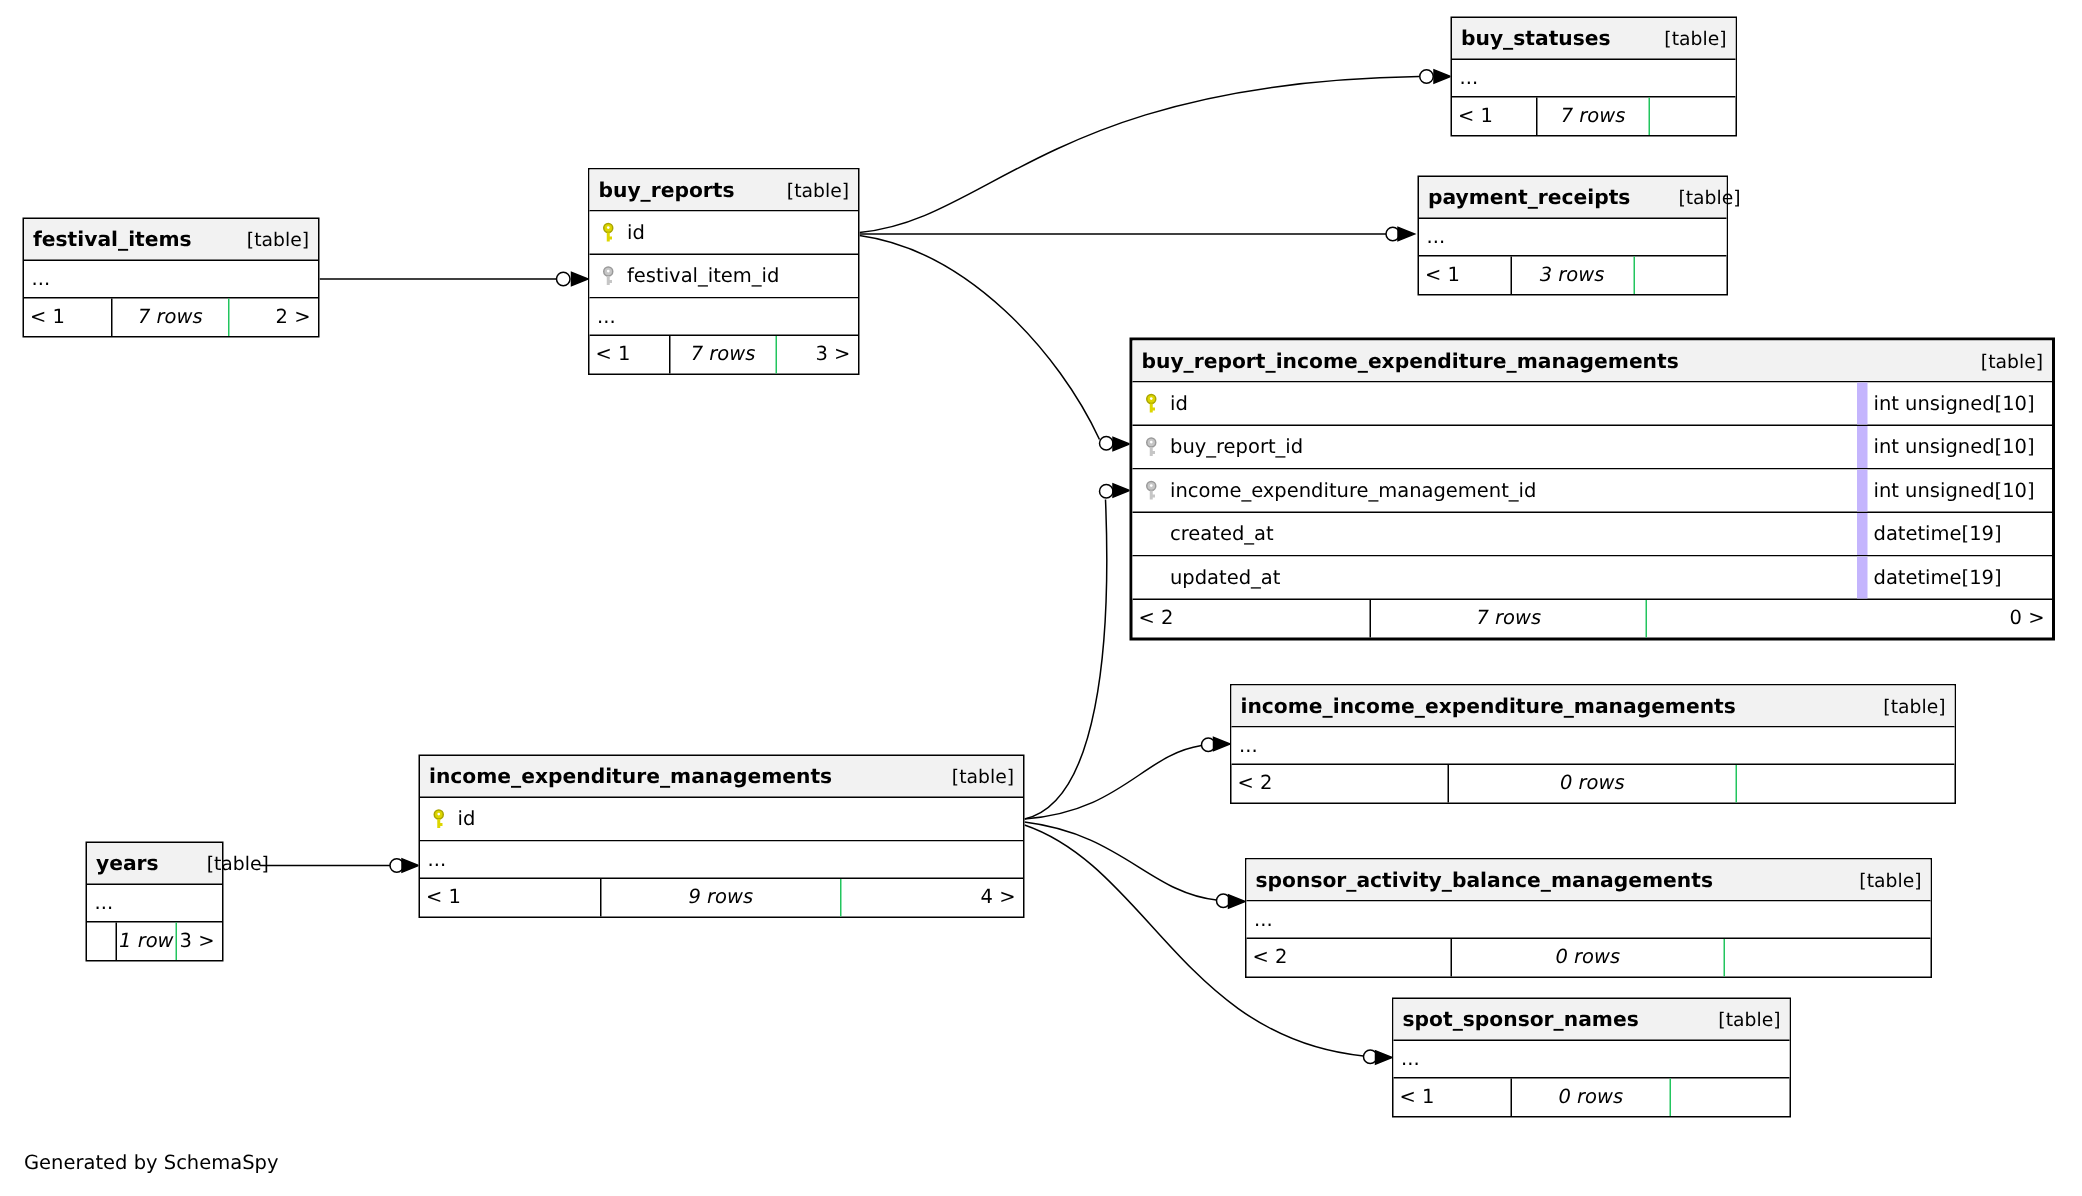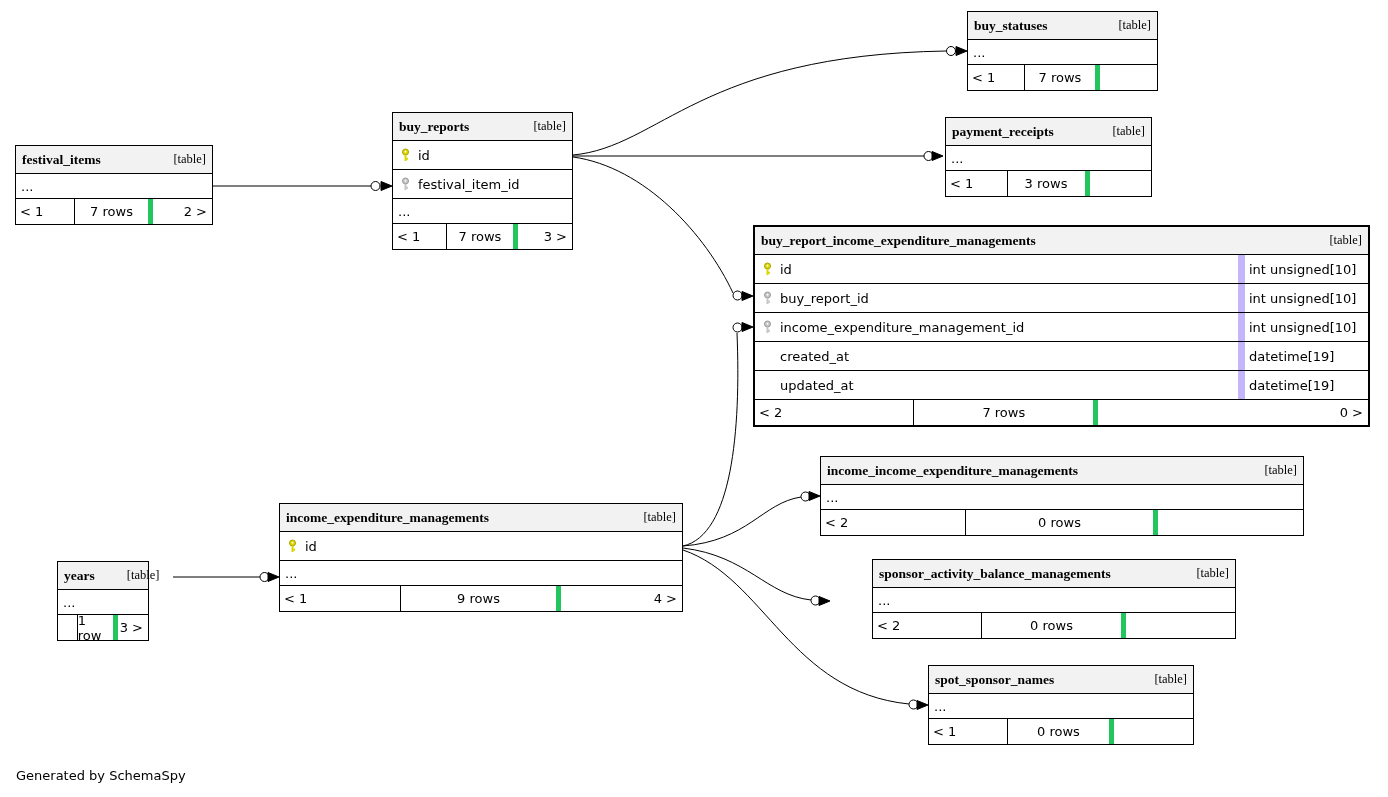--- a/index.html
+++ b/index.html
@@ -5,38 +5,38 @@
   html,body{margin:0;padding:0;background:#fff;}
   #canvas{position:relative;width:1388px;height:797px;background:#fff;
           font-family:"DejaVu Sans","Liberation Sans",sans-serif;font-size:13px;color:#000;overflow:hidden;}
   .edges{position:absolute;left:0;top:0;}
   .edges path{fill:none;stroke:#000;stroke-width:1;}
   .edges circle{fill:#fff;stroke:#000;stroke-width:1;}
   .edges polygon{fill:#000;stroke:#000;}
   .tbl{position:absolute;box-sizing:border-box;border:1px solid #000;background:#fff;}
   .tbl-strong{border-width:2px;}
   .th{display:flex;justify-content:space-between;align-items:center;gap:8px;
-      height:28px;padding:0 6px;background:#f2f2f2;border-bottom:1px solid #000;box-sizing:border-box;font-family:Liberation Serif, serif;}
+      height:28px;padding:0 6px;background:#f2f2f2;border-bottom:1px solid #000;box-sizing:border-box;}
   .tname{font-weight:bold;font-size:13.5px;white-space:nowrap;}
   .ttag{font-size:12.5px;white-space:nowrap;padding-left:24px;}
   .row{display:flex;align-items:center;border-bottom:1px solid #000;box-sizing:border-box;background:#fff;}
   .col{height:29px;padding-left:5px;}
   .dots{height:25px;padding-left:5px;}
   .clabel{padding-left:6px;white-space:nowrap;}
   .dots span{white-space:nowrap;}
   .key{width:14px;display:flex;align-items:center;justify-content:center;}
   .key svg{display:block;}
   .key-pk{color:#ddd600;}
   .key-fk{color:#c6c6c6;}
   .ctype{margin-left:auto;border-left:7px solid #c4b5fd;width:130px;align-self:stretch;
          display:flex;align-items:center;padding-left:4px;box-sizing:border-box;white-space:nowrap;}
   .stats{display:flex;align-items:stretch;height:25px;box-sizing:border-box;}
   .stats span{display:flex;align-items:center;box-sizing:border-box;}
   .sl{width:30%;border-right:1px solid #000;padding-left:4px;justify-content:flex-start;}
-  .sc{width:40%;border-right:5px solid #22c55e;justify-content:center;}
+  .sc{width:40%;border-right:1px solid #22c55e;justify-content:center;font-style:italic;}
   .sr{width:30%;padding-right:5px;justify-content:flex-end;}
   .tbl-strong .sl{width:26%;}
   .tbl-strong .sc{width:30%;}
   .tbl-strong .sr{width:44%;}
   .tbl-years .sl{width:22%;}
   .tbl-years .sc{width:45%;}
   .tbl-years .sr{width:33%;}
   .footnote{position:absolute;left:16px;top:768px;font-size:13px;}
 </style>
 </head>
@@ -244,21 +244,21 @@
     <div class="row dots">
         <span>...</span>
       </div>
     <div class="stats">
       <span class="sl">&lt; 2</span>
       <span class="sc">0 rows</span>
       <span class="sr"></span>
     </div>
   </div>
 
-  <div class="tbl" style="left:830px;top:559px;width:364px;margin-left:42px;">
+  <div class="tbl" style="left:830px;top:572px;width:458px;">
     <div class="th">
       <span class="tname">sponsor_activity_balance_managements</span>
       <span class="ttag">[table]</span>
     </div>
     <div class="row dots">
         <span>...</span>
       </div>
     <div class="stats">
       <span class="sl">&lt; 2</span>
       <span class="sc">0 rows</span>

